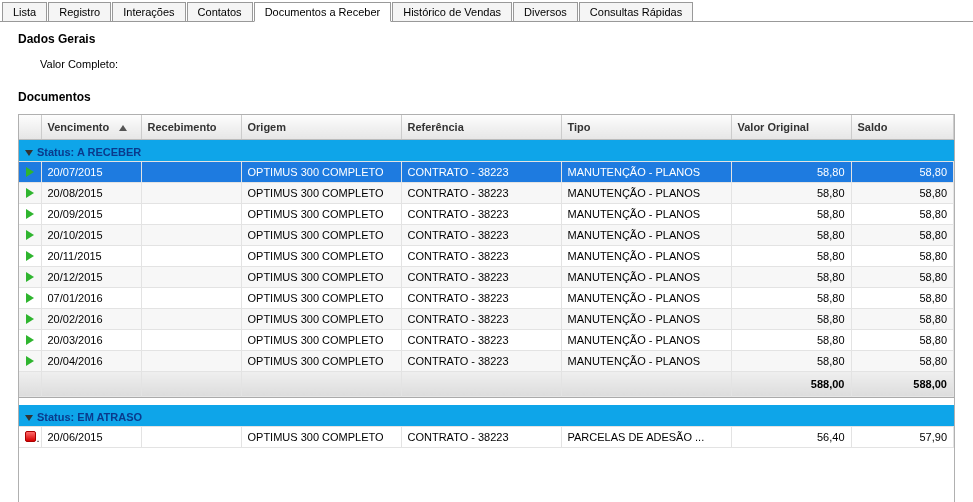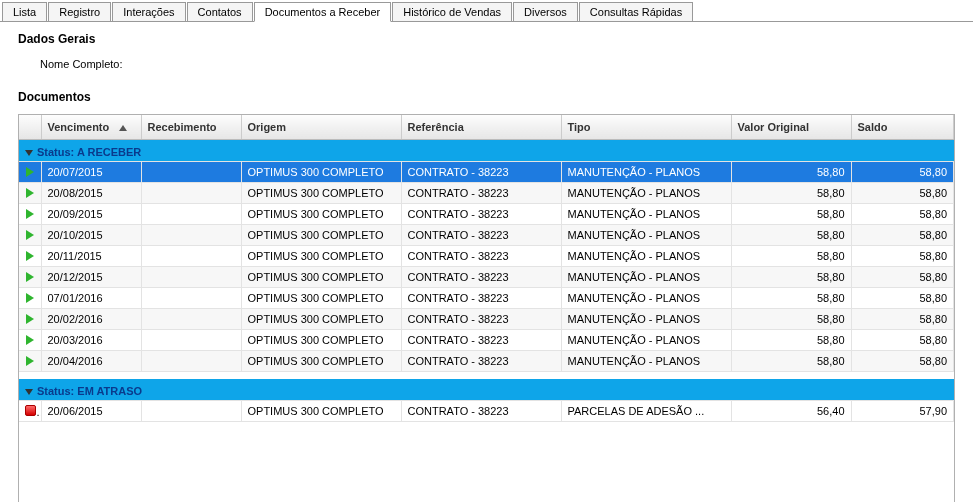--- a/index.html
+++ b/index.html
@@ -187,21 +187,21 @@
     <div class="tab">Interações</div>
     <div class="tab">Contatos</div>
     <div class="tab active">Documentos a Receber</div>
     <div class="tab">Histórico de Vendas</div>
     <div class="tab">Diversos</div>
     <div class="tab">Consultas Rápidas</div>
   </div>
 
 <div class="section-title">Dados Gerais</div>
 <div class="form-row">
-  <div class="form-label">Nome Completo:</div>
+  <div class="form-label">Valor Completo:</div>
 </div>
 
 <div class="section-title">Documentos</div>
 
 <div class="grid-container">
   <div class="grid-body-wrapper">
   <table class="grid">
     <colgroup>
       <col class="col-icon">
           <col class="col-venc">
@@ -321,20 +321,30 @@
           <tr class="row-alt">
             <td class="icon-cell"><span class="arrow-green"></span></td>
             <td>20/04/2016</td>
             <td></td>
             <td>OPTIMUS 300 COMPLETO</td>
             <td>CONTRATO - 38223</td>
             <td>MANUTENÇÃO - PLANOS</td>
             <td class="num">58,80</td>
             <td class="num">58,80</td>
           </tr>
+          <tr class="totals-row">
+            <td>&nbsp;</td>
+            <td>&nbsp;</td>
+            <td>&nbsp;</td>
+            <td>&nbsp;</td>
+            <td>&nbsp;</td>
+            <td>&nbsp;</td>
+            <td class="num">588,00</td>
+            <td class="num">588,00</td>
+          </tr>
           <tr>
             <td colspan="8" style="height: 8px; border: none;"></td>
           </tr>
           <tr class="group-row">
             <td colspan="8"><span class="group-collapse"></span><span>Status: EM ATRASO</span></td>
           </tr>
           <tr>
             <td class="icon-cell"><span class="square-red"></span></td>
             <td>20/06/2015</td>
             <td></td>

